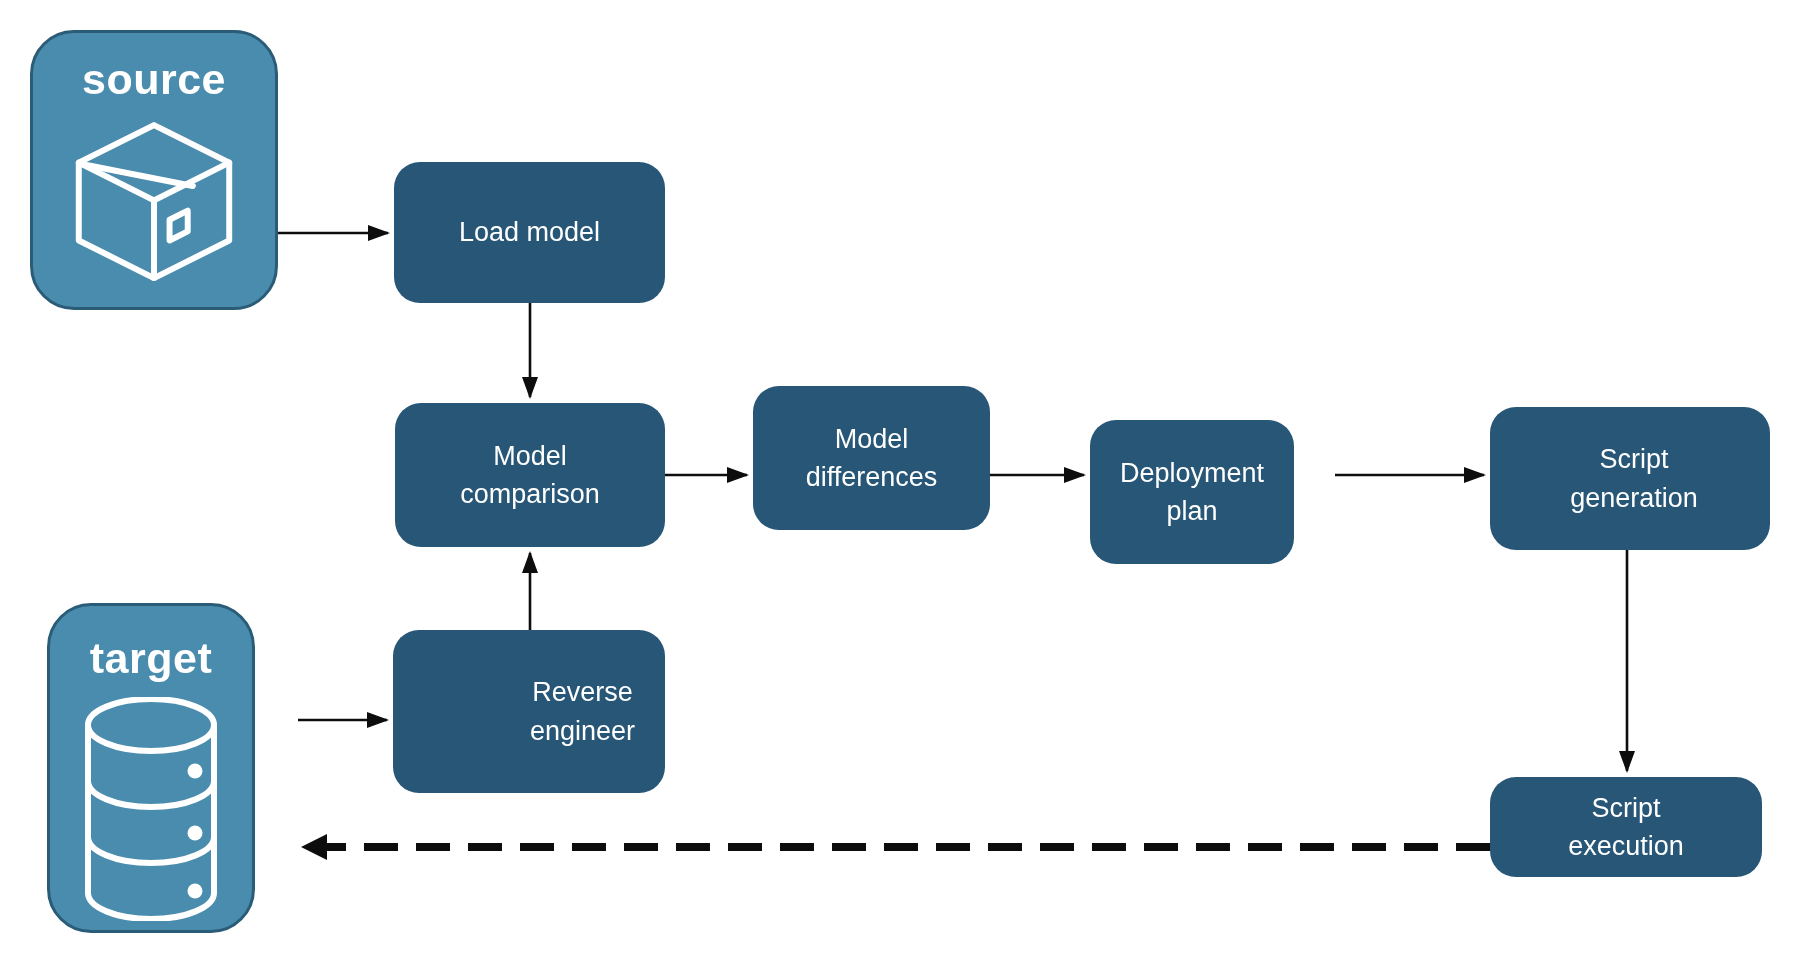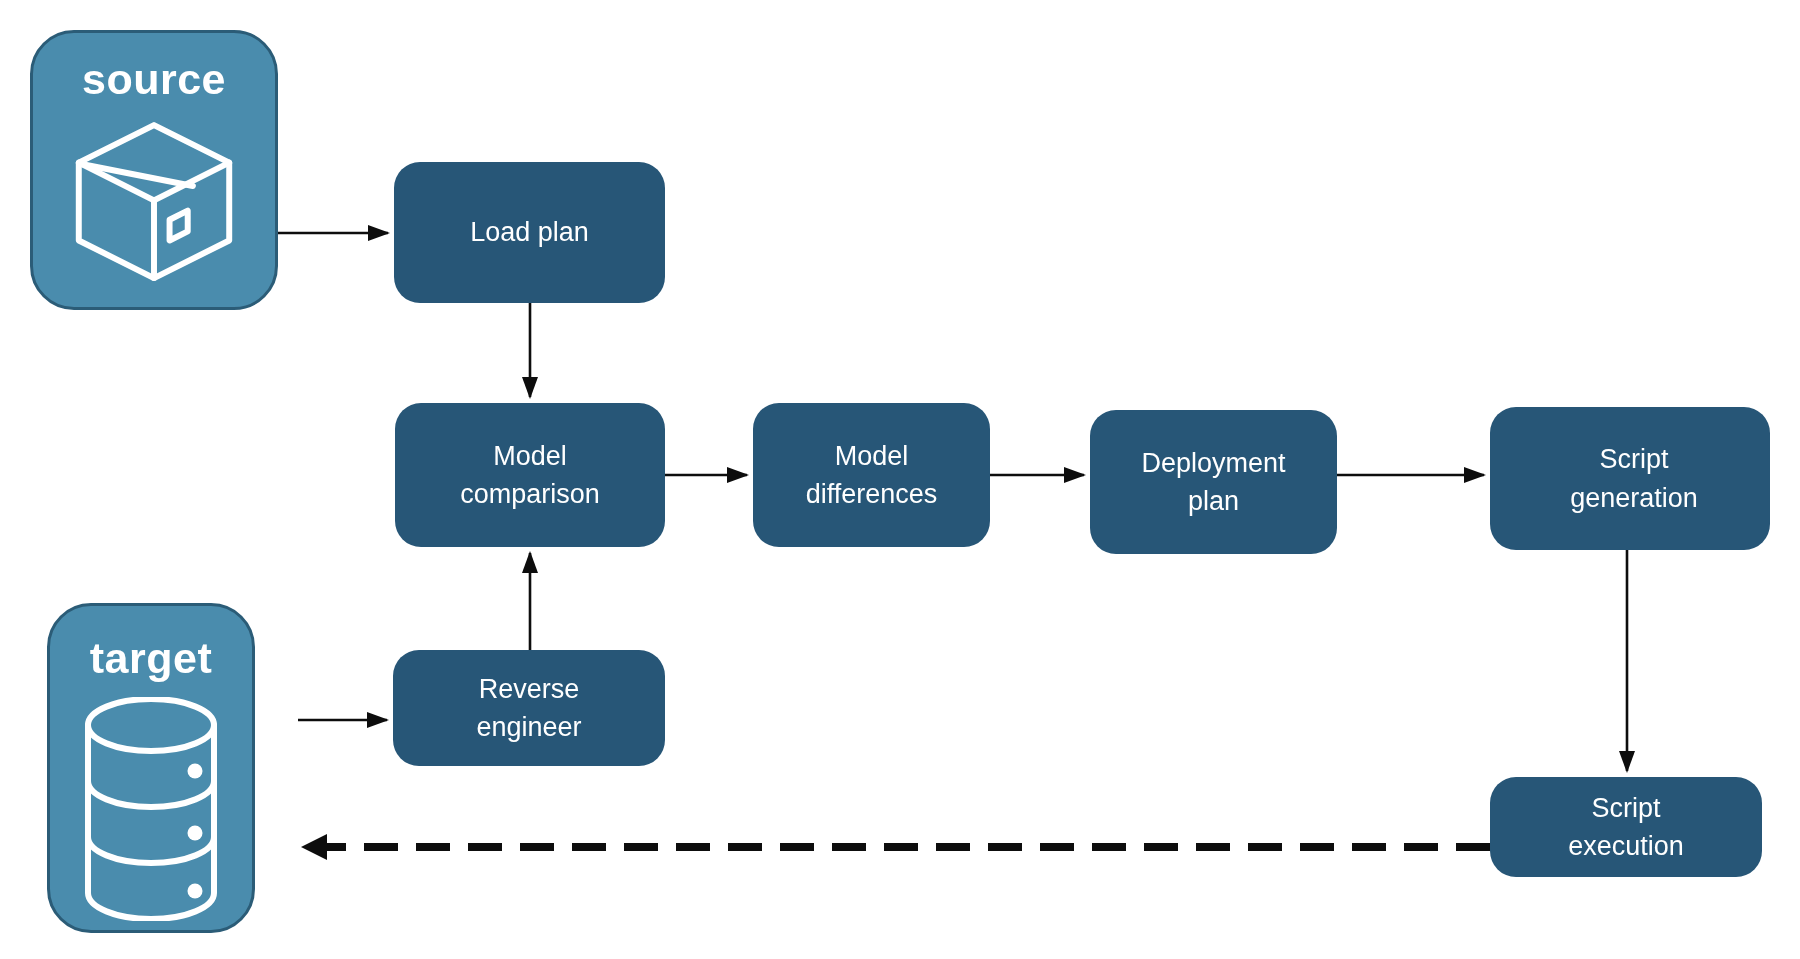--- a/index.html
+++ b/index.html
@@ -57,24 +57,24 @@
   .endpoint-target{left:47px;top:603px;width:208px;height:330px;}
   .endpoint-target .ep-label{margin-top:28px;}
   .endpoint-target .icon{margin-top:14px;}
 
   .icon{display:block;}
   .icon *{stroke:#ffffff;fill:none;stroke-linejoin:round;stroke-linecap:round;}
   .icon .dot{fill:#ffffff;stroke:none;}
 
   #n-load{left:394px;top:162px;width:271px;height:141px;}
   #n-comparison{left:395px;top:403px;width:270px;height:144px;}
-  #n-differences{left:753px;top:403px;width:237px;height:144px;}
-  #n-deployment{left:1090px;top:410px;width:247px;height:144px;}
+  #n-differences{left:753px;top:386px;width:237px;height:144px;}
+  #n-deployment{left:1090px;top:420px;width:204px;height:144px;}
   #n-scriptgen{left:1490px;top:407px;width:272px;height:143px;padding-left:8px;}
-  #n-reverse{left:393px;top:650px;width:272px;height:116px;}
+  #n-reverse{left:393px;top:630px;width:272px;height:163px;justify-content:flex-end;}
   #n-scriptexec{left:1490px;top:777px;width:272px;height:100px;}
 </style>
 </head>
 <body>
 
 <div class="canvas">
 
   <svg class="edges" xmlns="http://www.w3.org/2000/svg">
     <defs>
       <marker id="ah" markerUnits="userSpaceOnUse" markerWidth="22" markerHeight="16" refX="20" refY="8" orient="auto">
@@ -118,21 +118,21 @@
       <path d="M -63 -84 L -63 84 A 63 26 0 0 0 63 84 L 63 -84" stroke-width="6"></path>
       <path d="M -63 -28 A 63 26 0 0 0 63 -28" stroke-width="6"></path>
       <path d="M -63 28 A 63 26 0 0 0 63 28" stroke-width="6"></path>
       <circle class="dot" cx="44" cy="-38" r="7.5"></circle>
       <circle class="dot" cx="44" cy="24" r="7.5"></circle>
       <circle class="dot" cx="44" cy="82" r="7.5"></circle>
     </svg>
   </div>
 
   <div class="node" id="n-load">
-    <span class="lbl">Load plan</span>
+    <span class="lbl">Load model</span>
   </div>
   <div class="node two" id="n-comparison">
     <span class="lbl">Model comparison</span>
   </div>
   <div class="node two" id="n-differences">
     <span class="lbl">Model differences</span>
   </div>
   <div class="node two" id="n-deployment">
     <span class="lbl">Deployment plan</span>
   </div>

